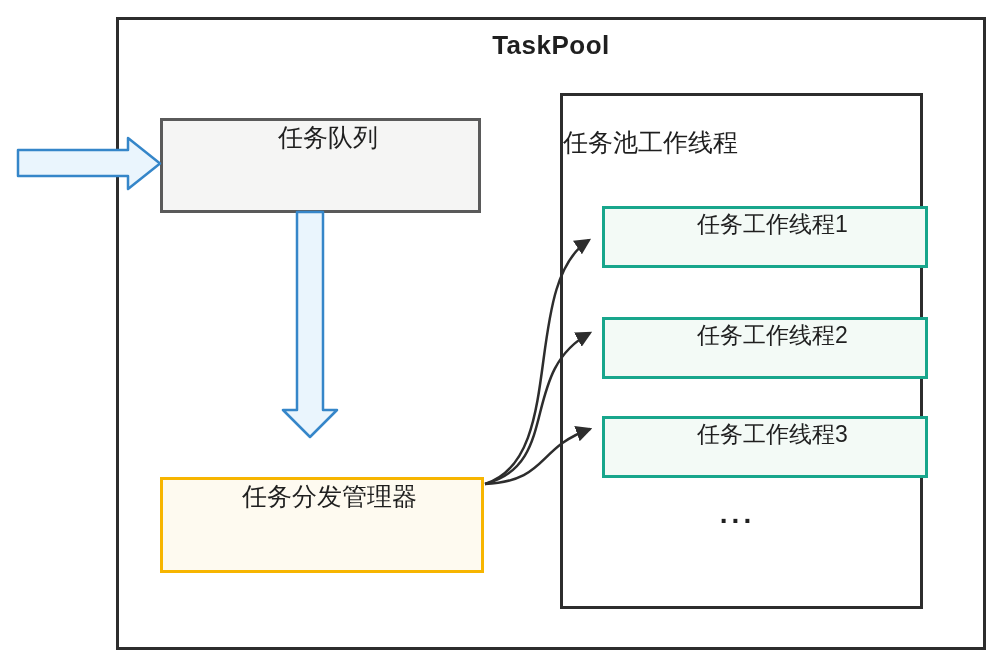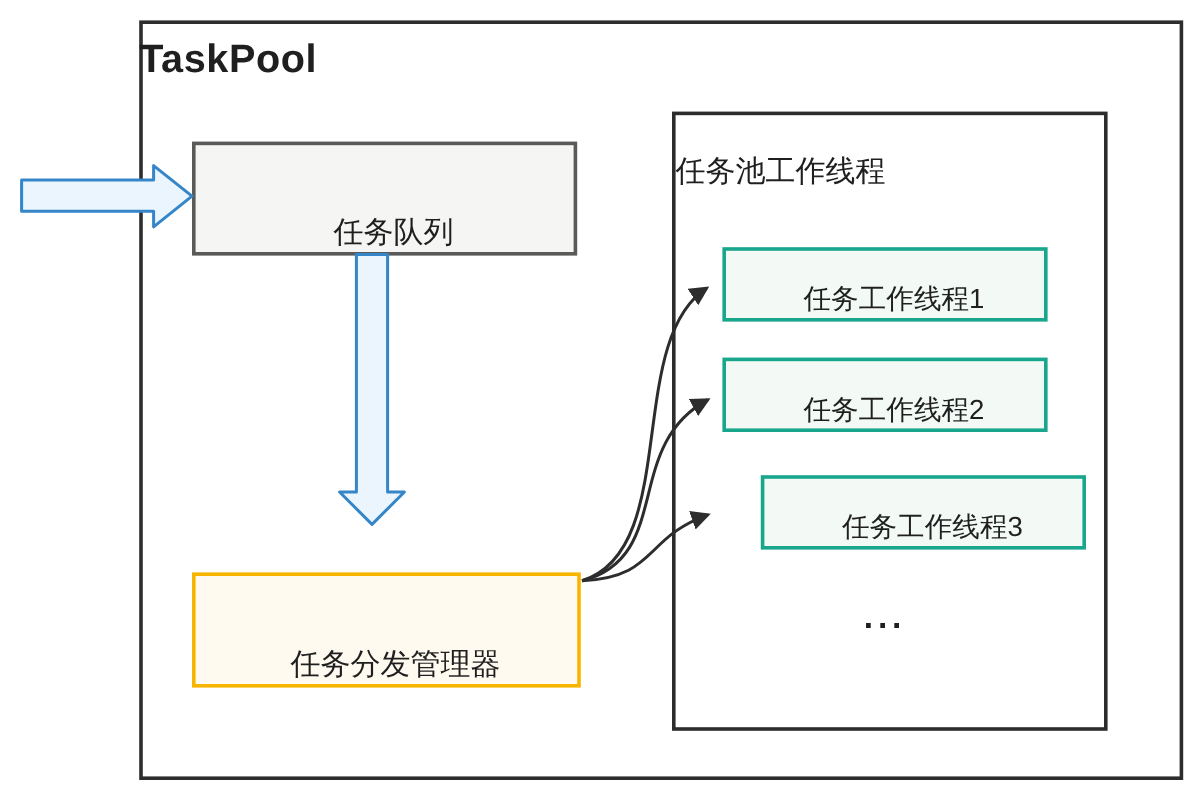--- a/index.html
+++ b/index.html
@@ -32,29 +32,29 @@
     position:absolute;
     left:116px; top:17px;
     width:870px; height:633px;
     border:3px solid var(--outline);
     background:#ffffff;
   }
   .diagram-title{
     position:absolute;
     left:116px; top:30px;
     width:870px;
-    text-align:left;
-    font-size:33px;
+    text-align:center;
+    font-size:26px;
     font-weight:bold;
     letter-spacing:0.5px;
   }
   .node{
     position:absolute;
     display:flex;
-    align-items:flex-end;
+    align-items:flex-start;
     justify-content:center;
     font-size:25px;
     padding-left:15px;
   }
   .queue-node{
     left:160px; top:118px;
     width:321px; height:95px;
     background:var(--queue-fill);
     border:3px solid var(--queue-border);
   }
@@ -76,25 +76,25 @@
     position:absolute;
     left:0; top:30px;
     width:100%;
     font-size:25px;
   }
   .worker-node{
     font-size:23px;
     background:var(--worker-fill);
     border:3px solid var(--worker-border);
     left:602px;
-    width:271px; height:62px;
+    width:326px; height:62px;
   }
   .worker-1{top:206px;}
-  .worker-2{top:298px;}
-  .worker-3{top:396px;margin-left:32px;}
+  .worker-2{top:317px;}
+  .worker-3{top:416px;}
   .ellipsis{
     position:absolute;
     left:602px; top:498px;
     width:271px;
     text-align:center;
     font-size:28px;
     font-weight:bold;
     letter-spacing:4px;
   }
   svg.arrow-layer{

